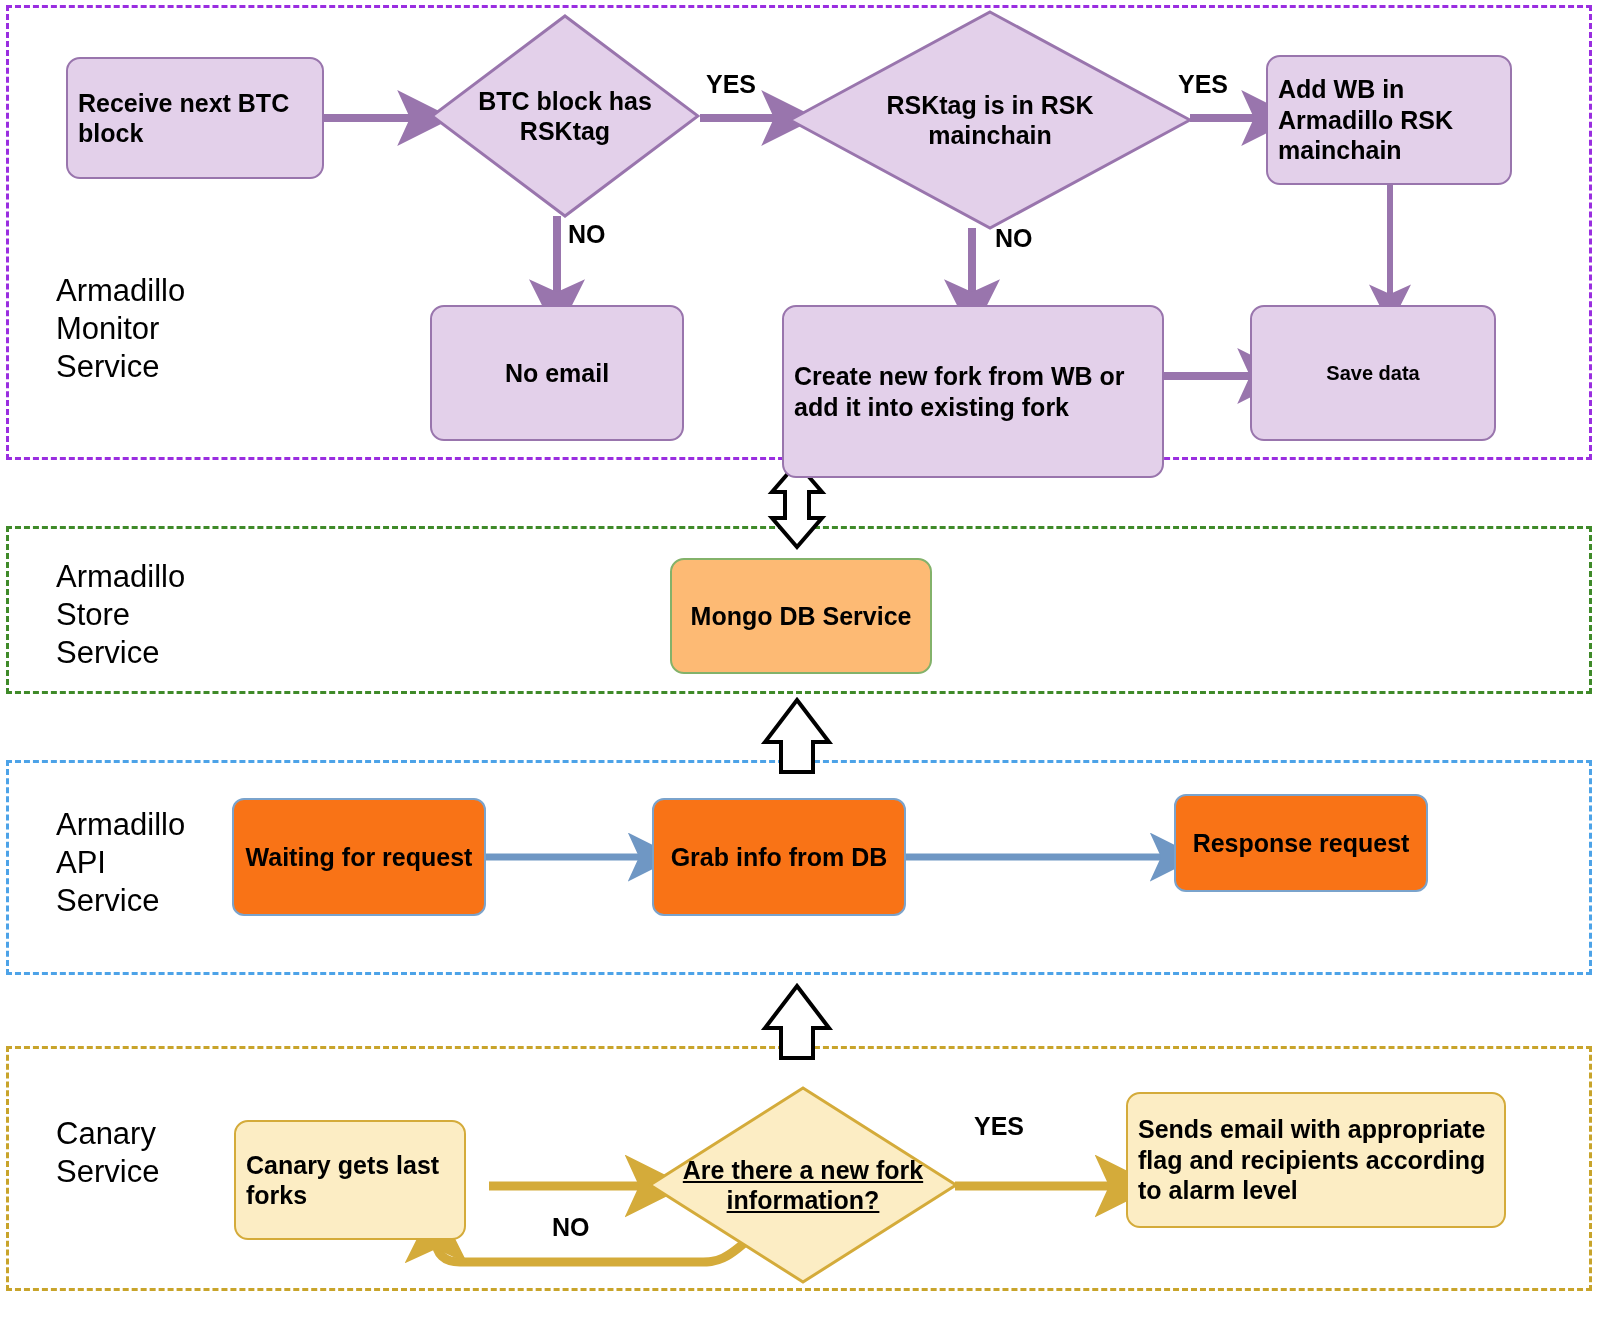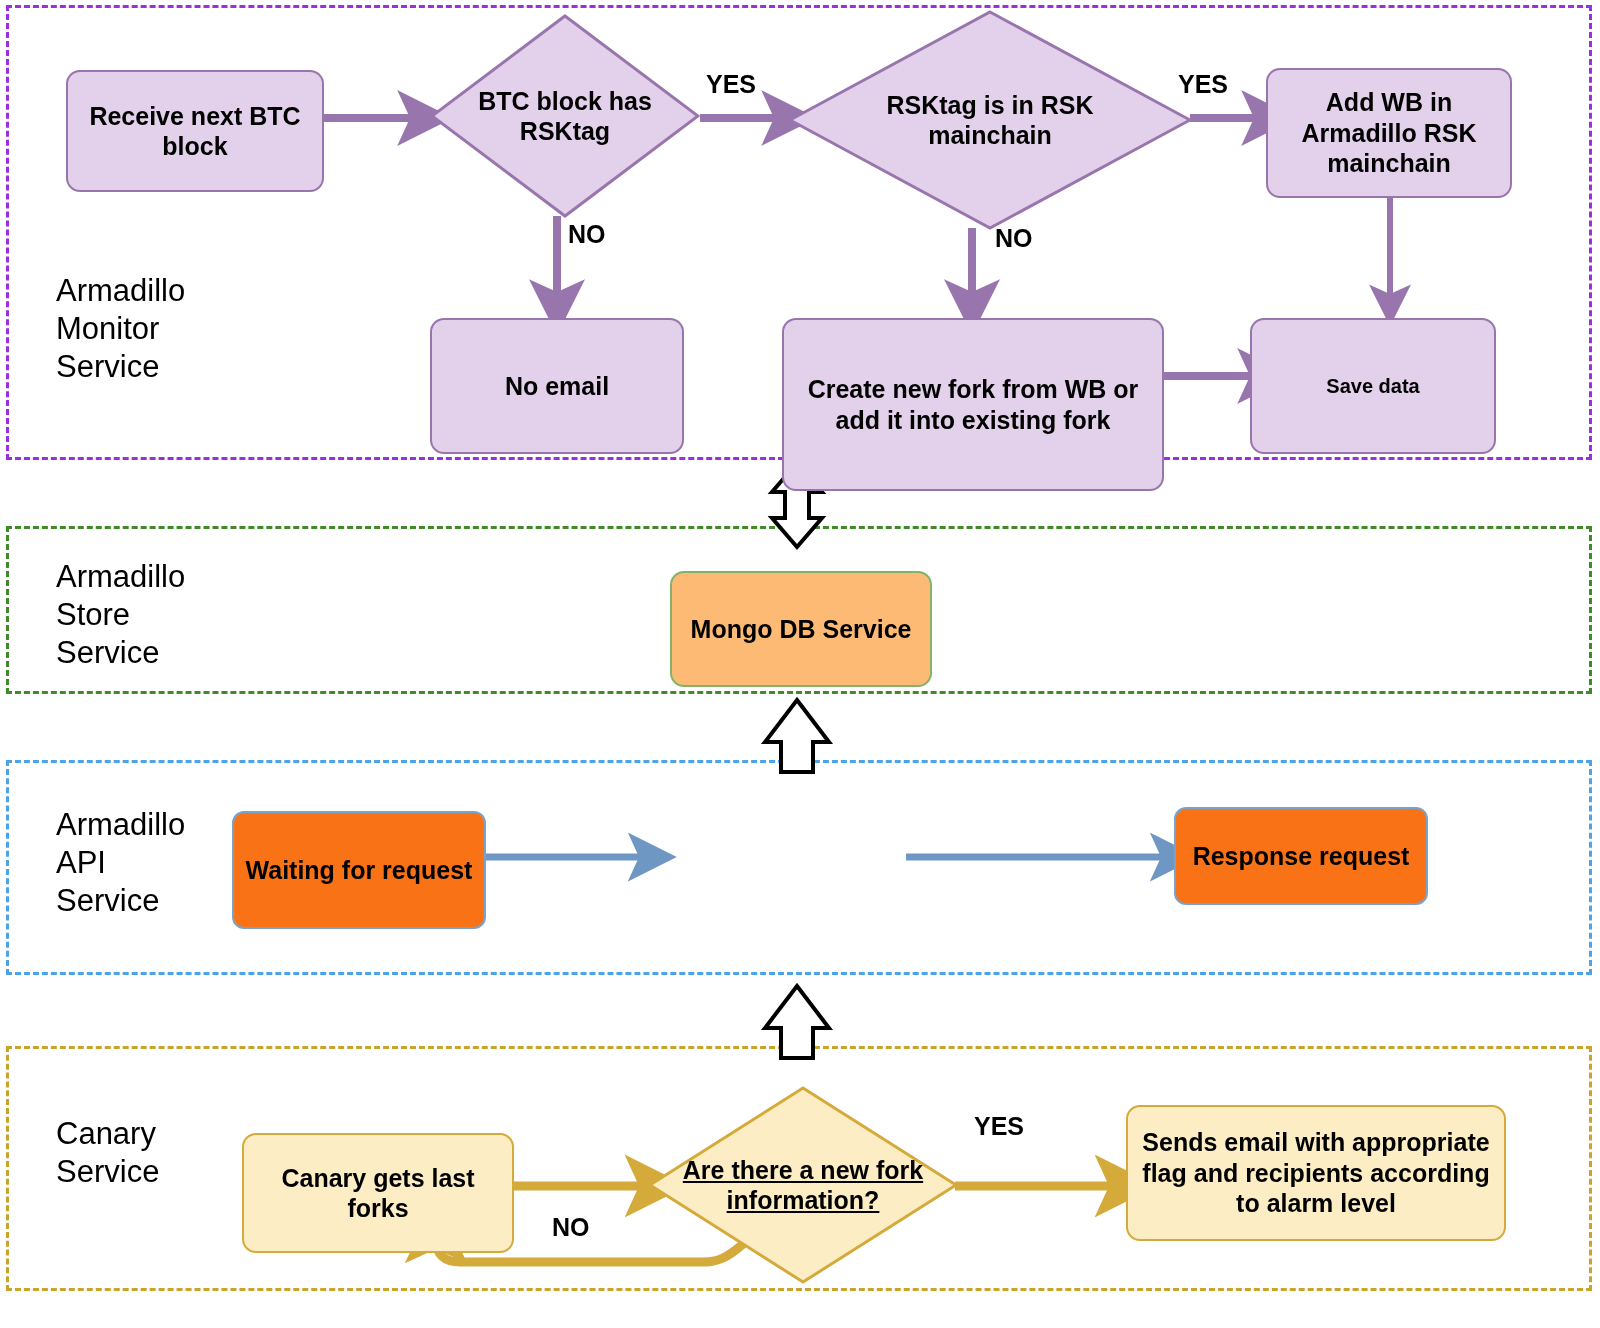--- a/index.html
+++ b/index.html
@@ -39,29 +39,27 @@
     white-space: pre-line;
     font-family: "Liberation Sans", sans-serif;
   }
 
   
   .node {
     position: absolute;
     display: flex;
     align-items: center;
     justify-content: center;
-    text-align: center;
     font-weight: bold;
     color: #000000;
     border-width: 2px;
     border-style: solid;
     border-radius: 14px;
     padding: 20px 10px;
     line-height: 1.22;
-    margin-top: 13px;
   }
   .n-purple { background: #e3d0ea; border-color: #9975ad; }
   .n-green  { background: #fdba74; border-color: #83b26a; }
   .n-blue   { background: #f97316; border-color: #7aa3cc; }
   .n-yellow { background: #fcedc4; border-color: #d4ab3a; }
 
   
   .diamond {
     position: absolute;
   }
@@ -189,23 +187,24 @@
   <div class="node n-purple" style="left:1250px; top:305px; width:246px; height:136px; font-size:20px;">Save data</div>
 
   <div class="edge-label" style="left:706px; top:70px;">YES</div>
   <div class="edge-label" style="left:1178px; top:70px;">YES</div>
   <div class="edge-label" style="left:568px; top:220px;">NO</div>
   <div class="edge-label" style="left:995px; top:224px;">NO</div>
 
   <div class="node n-green" style="left:670px; top:558px; width:262px; height:116px; font-size:25px;">Mongo DB Service</div>
 
   <div class="node n-blue" style="left:232px; top:798px; width:254px; height:118px; font-size:25px; border-radius:12px;">Waiting for request</div>
+  <div class="node n-blue" style="left:652px; top:798px; width:254px; height:118px; font-size:25px; border-radius:12px;">Grab info from DB</div>
   <div class="node n-blue" style="left:1174px; top:794px; width:254px; height:98px; font-size:25px; border-radius:12px;">Response request</div>
 
-  <div class="node n-yellow" style="left:242px; top:1120px; width:272px; height:120px; font-size:25px;">Canary gets last forks</div>
+  <div class="node n-yellow" style="left:234px; top:1120px; width:232px; height:120px; font-size:25px;">Canary gets last forks</div>
 
   <div class="diamond" style="left:648px; top:1086px; width:310px; height:198px;">
     <svg class="shape" viewBox="0 0 310 198" preserveAspectRatio="none">
       <polygon points="155,2 308,99 155,196 2,99" fill="#fcedc4" stroke="#d4ab3a" stroke-width="3"></polygon>
     </svg>
     <div class="dlabel" style="font-size:25px; padding:0 22px;text-decoration:underline;">Are there a new fork information?</div>
   </div>
 
   <div class="node n-yellow" style="left:1126px; top:1092px; width:380px; height:136px; font-size:25px;">Sends email with appropriate flag and recipients according to alarm level</div>
 

